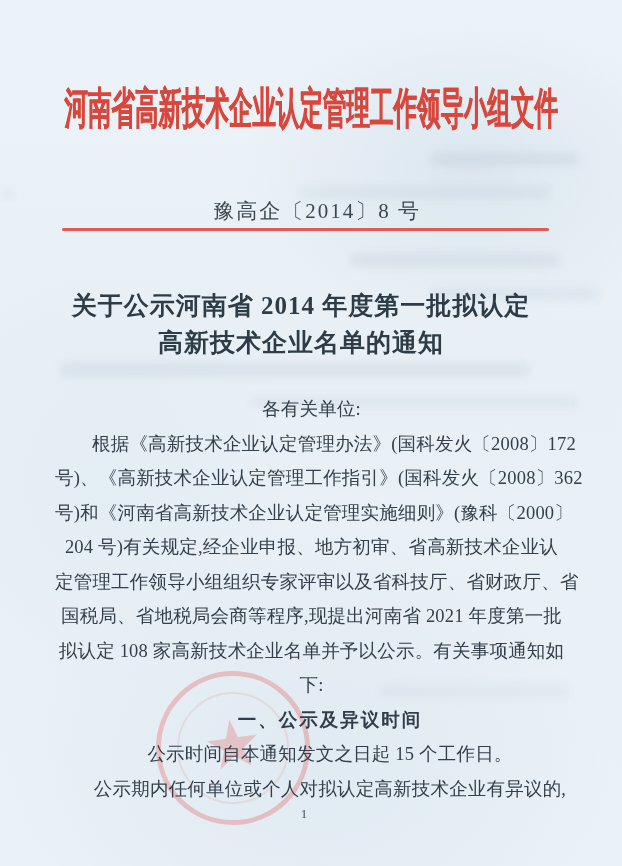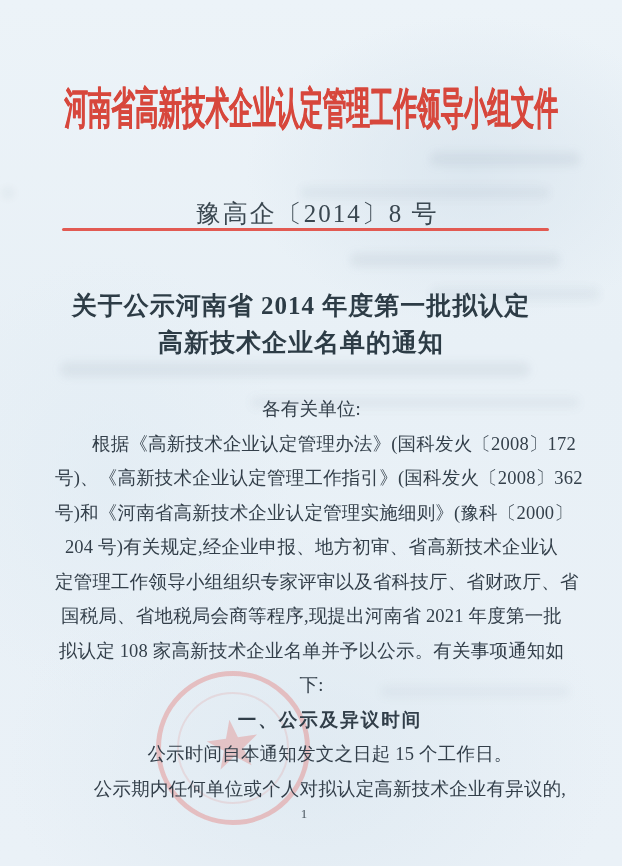--- a/index.html
+++ b/index.html
@@ -47,21 +47,21 @@
     transform: scaleY(1.85);
     transform-origin: center top;
     text-shadow: 0.6px 0 0 #d7473c;
     white-space: nowrap;
   }
 
   .doc-number {
     position: absolute;
     top: 197px; left: 12px; right: 0;
     text-align: center;
-    font-size: 25px;
+    font-size: 21px;
     letter-spacing: 2px;
     color: #3a4750;
   }
 
   .red-rule {
     position: absolute;
     left: 62px; top: 228px;
     width: 487px; height: 3px;
     background: #e25a52;
     border-radius: 2px;

